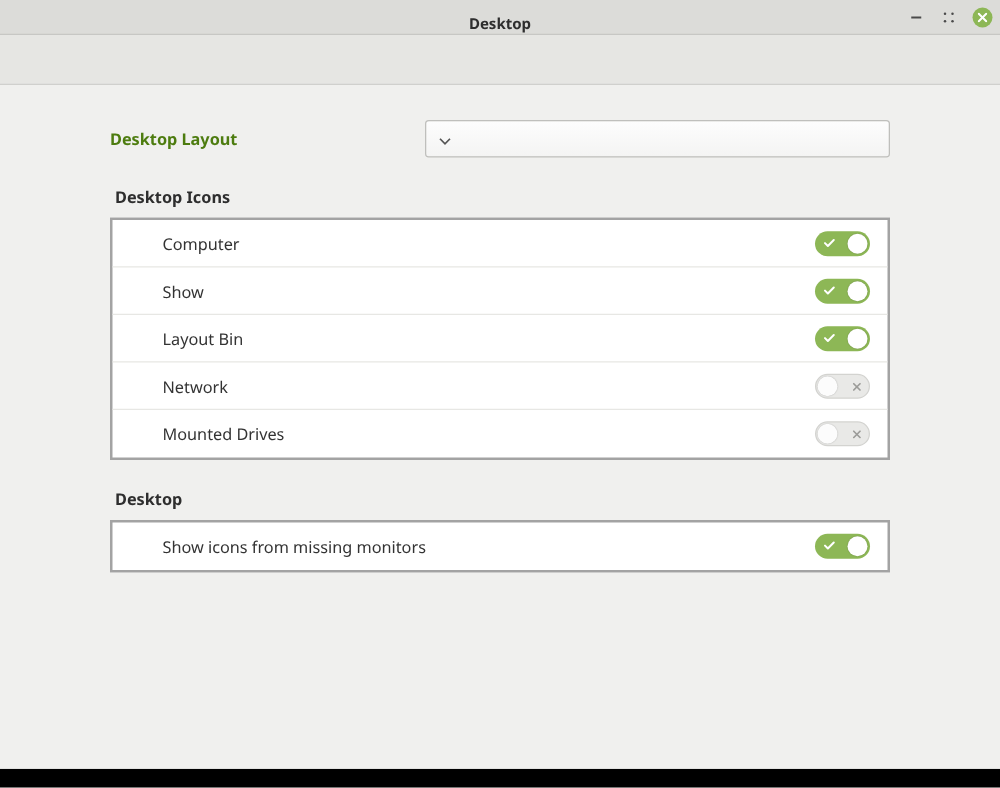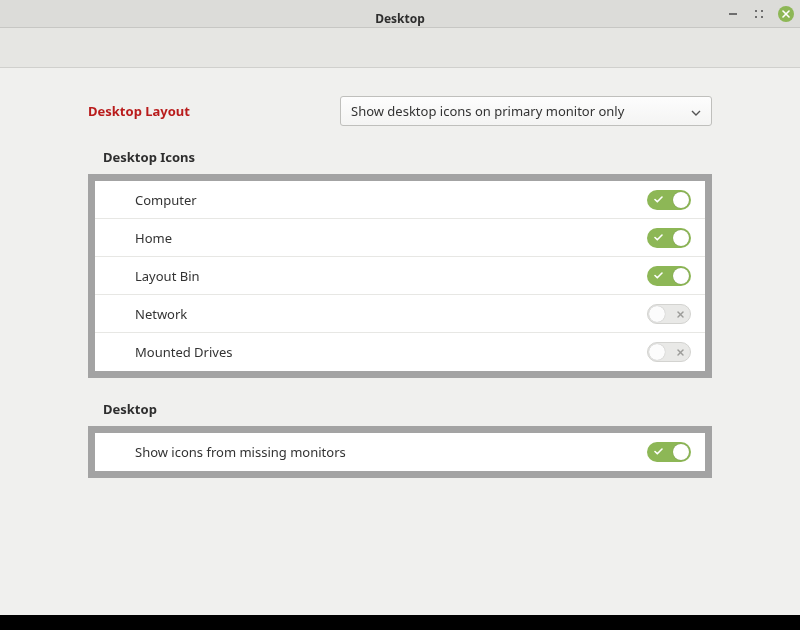--- a/index.html
+++ b/index.html
@@ -74,44 +74,44 @@
   }
   .row-layout {
     display: flex;
     align-items: center;
     gap: 32px;
     margin-bottom: 22px;
   }
   .row-layout .lbl {
     font-weight: 700;
     font-size: 13px;
-    color: #b91c1c;
+    color: #4d7c0f;
     flex: 0 0 220px;
   }
   .combobox {
     flex: 1;
     height: 30px;
     background: linear-gradient(#fdfdfd,#f4f4f3);
     border: 1px solid #bfbfbc;
     border-radius: 3px;
     display: flex;
     align-items: center;
     padding: 0 10px;
     justify-content: space-between;
     color: #333;
   }
   .combobox .chev { color: #666; }
   .section-label {
     font-weight: 700;
     font-size: 13px;
     color: #2e2e2e;
-    margin: 0 0 8px 15px;
+    margin: 0 0 8px 4px;
   }
   .list {
-    border: 7px solid #a3a3a3;
+    border: 2px solid #a3a3a3;
     background: #fff;
     margin-bottom: 22px;
   }
   .list-row {
     display: flex;
     align-items: center;
     justify-content: space-between;
     height: 38px;
     padding: 0 14px 0 40px;
     border-bottom: 1px solid #e7e7e4;
@@ -191,42 +191,41 @@
     </div>
   </div>
 
   <div class="toolbar"></div>
 
   <div class="content">
 
     <div class="row-layout">
       <span class="lbl">Desktop Layout</span>
       <div class="combobox">
-        <span>Show desktop icons on primary monitor only</span>
         <span class="chev">
           <svg width="10" height="6" viewBox="0 0 10 6">
               <path d="M1 1 L5 5 L9 1" fill="none" stroke="#555" stroke-width="1.4"></path>
             </svg>
         </span>
       </div>
     </div>
 
     <div class="section-label">Desktop Icons</div>
     <div class="list" id="icons-list">
         <div class="list-row">
           <span class="row-label">Computer</span>
           <div class="toggle on">
             <span class="mark"><svg width="9" height="9" viewBox="0 0 9 9">
                 <path d="M1 4.5 L3.3 6.8 L8 2" fill="none" stroke="#fff" stroke-width="1.6" stroke-linecap="round" stroke-linejoin="round"></path>
               </svg></span>
             <span class="knob"></span>
           </div>
         </div>
         <div class="list-row">
-          <span class="row-label">Home</span>
+          <span class="row-label">Show</span>
           <div class="toggle on">
             <span class="mark"><svg width="9" height="9" viewBox="0 0 9 9">
                 <path d="M1 4.5 L3.3 6.8 L8 2" fill="none" stroke="#fff" stroke-width="1.6" stroke-linecap="round" stroke-linejoin="round"></path>
               </svg></span>
             <span class="knob"></span>
           </div>
         </div>
         <div class="list-row">
           <span class="row-label">Layout Bin</span>
           <div class="toggle on">

